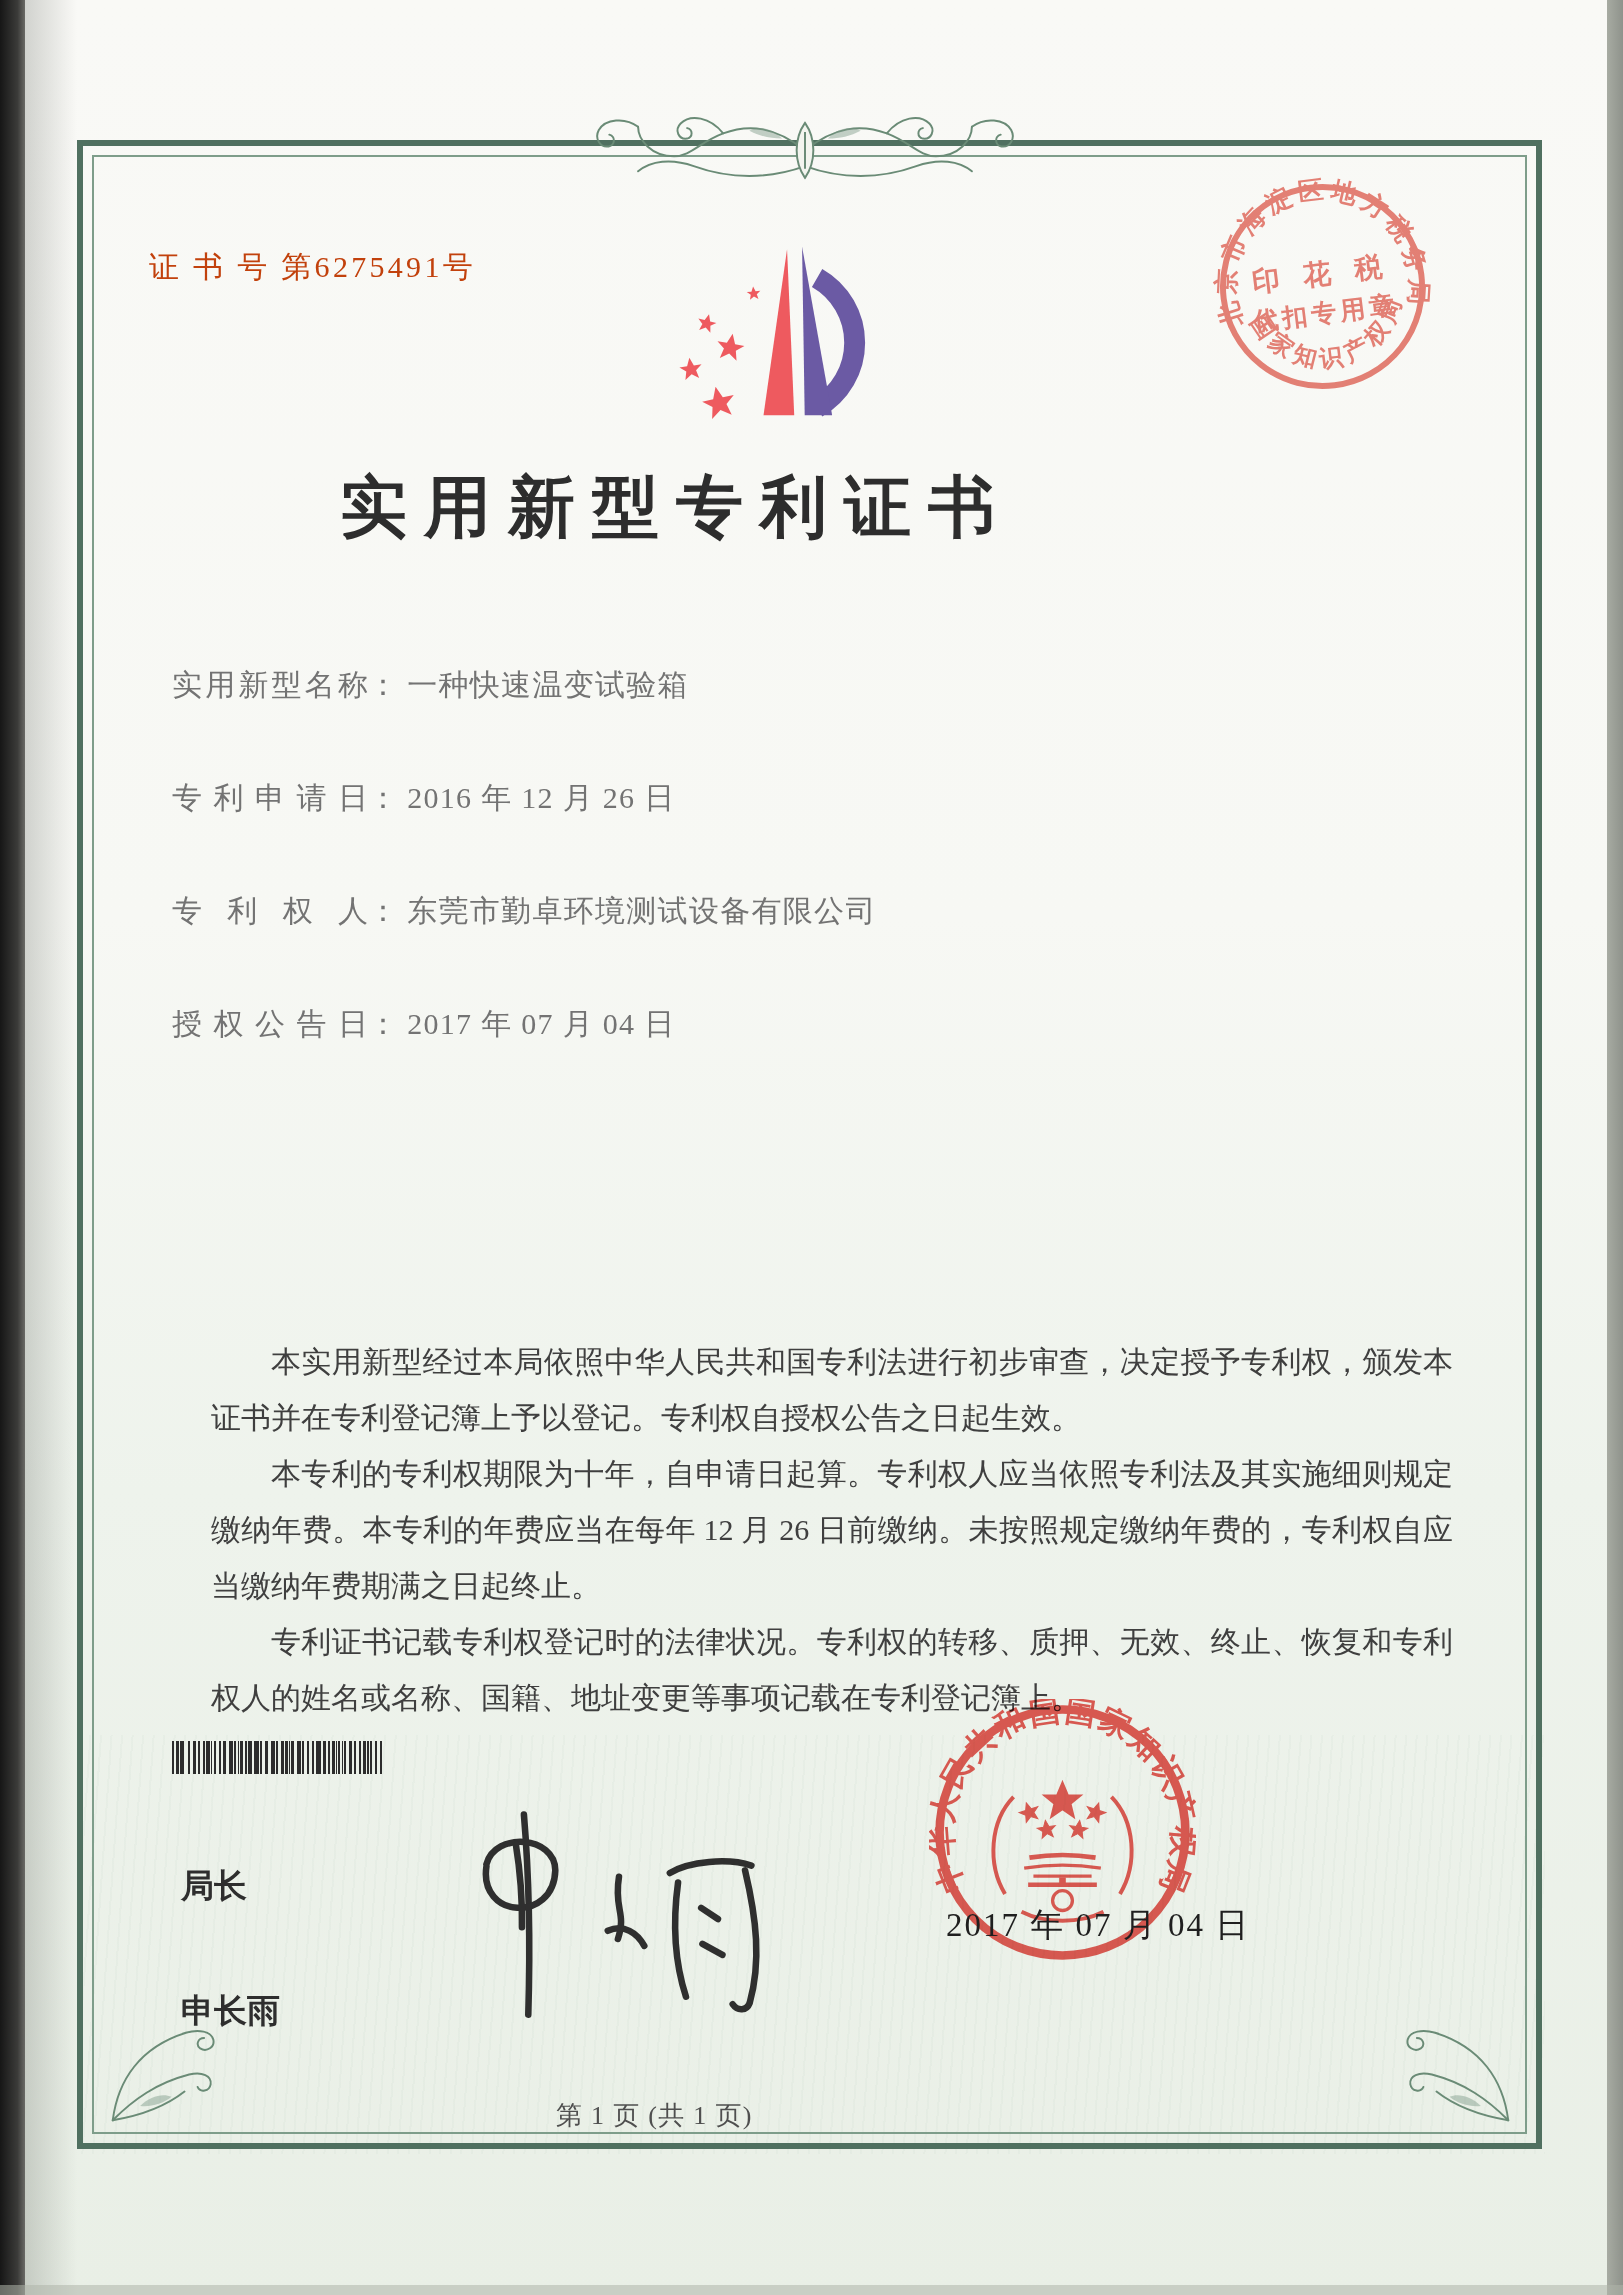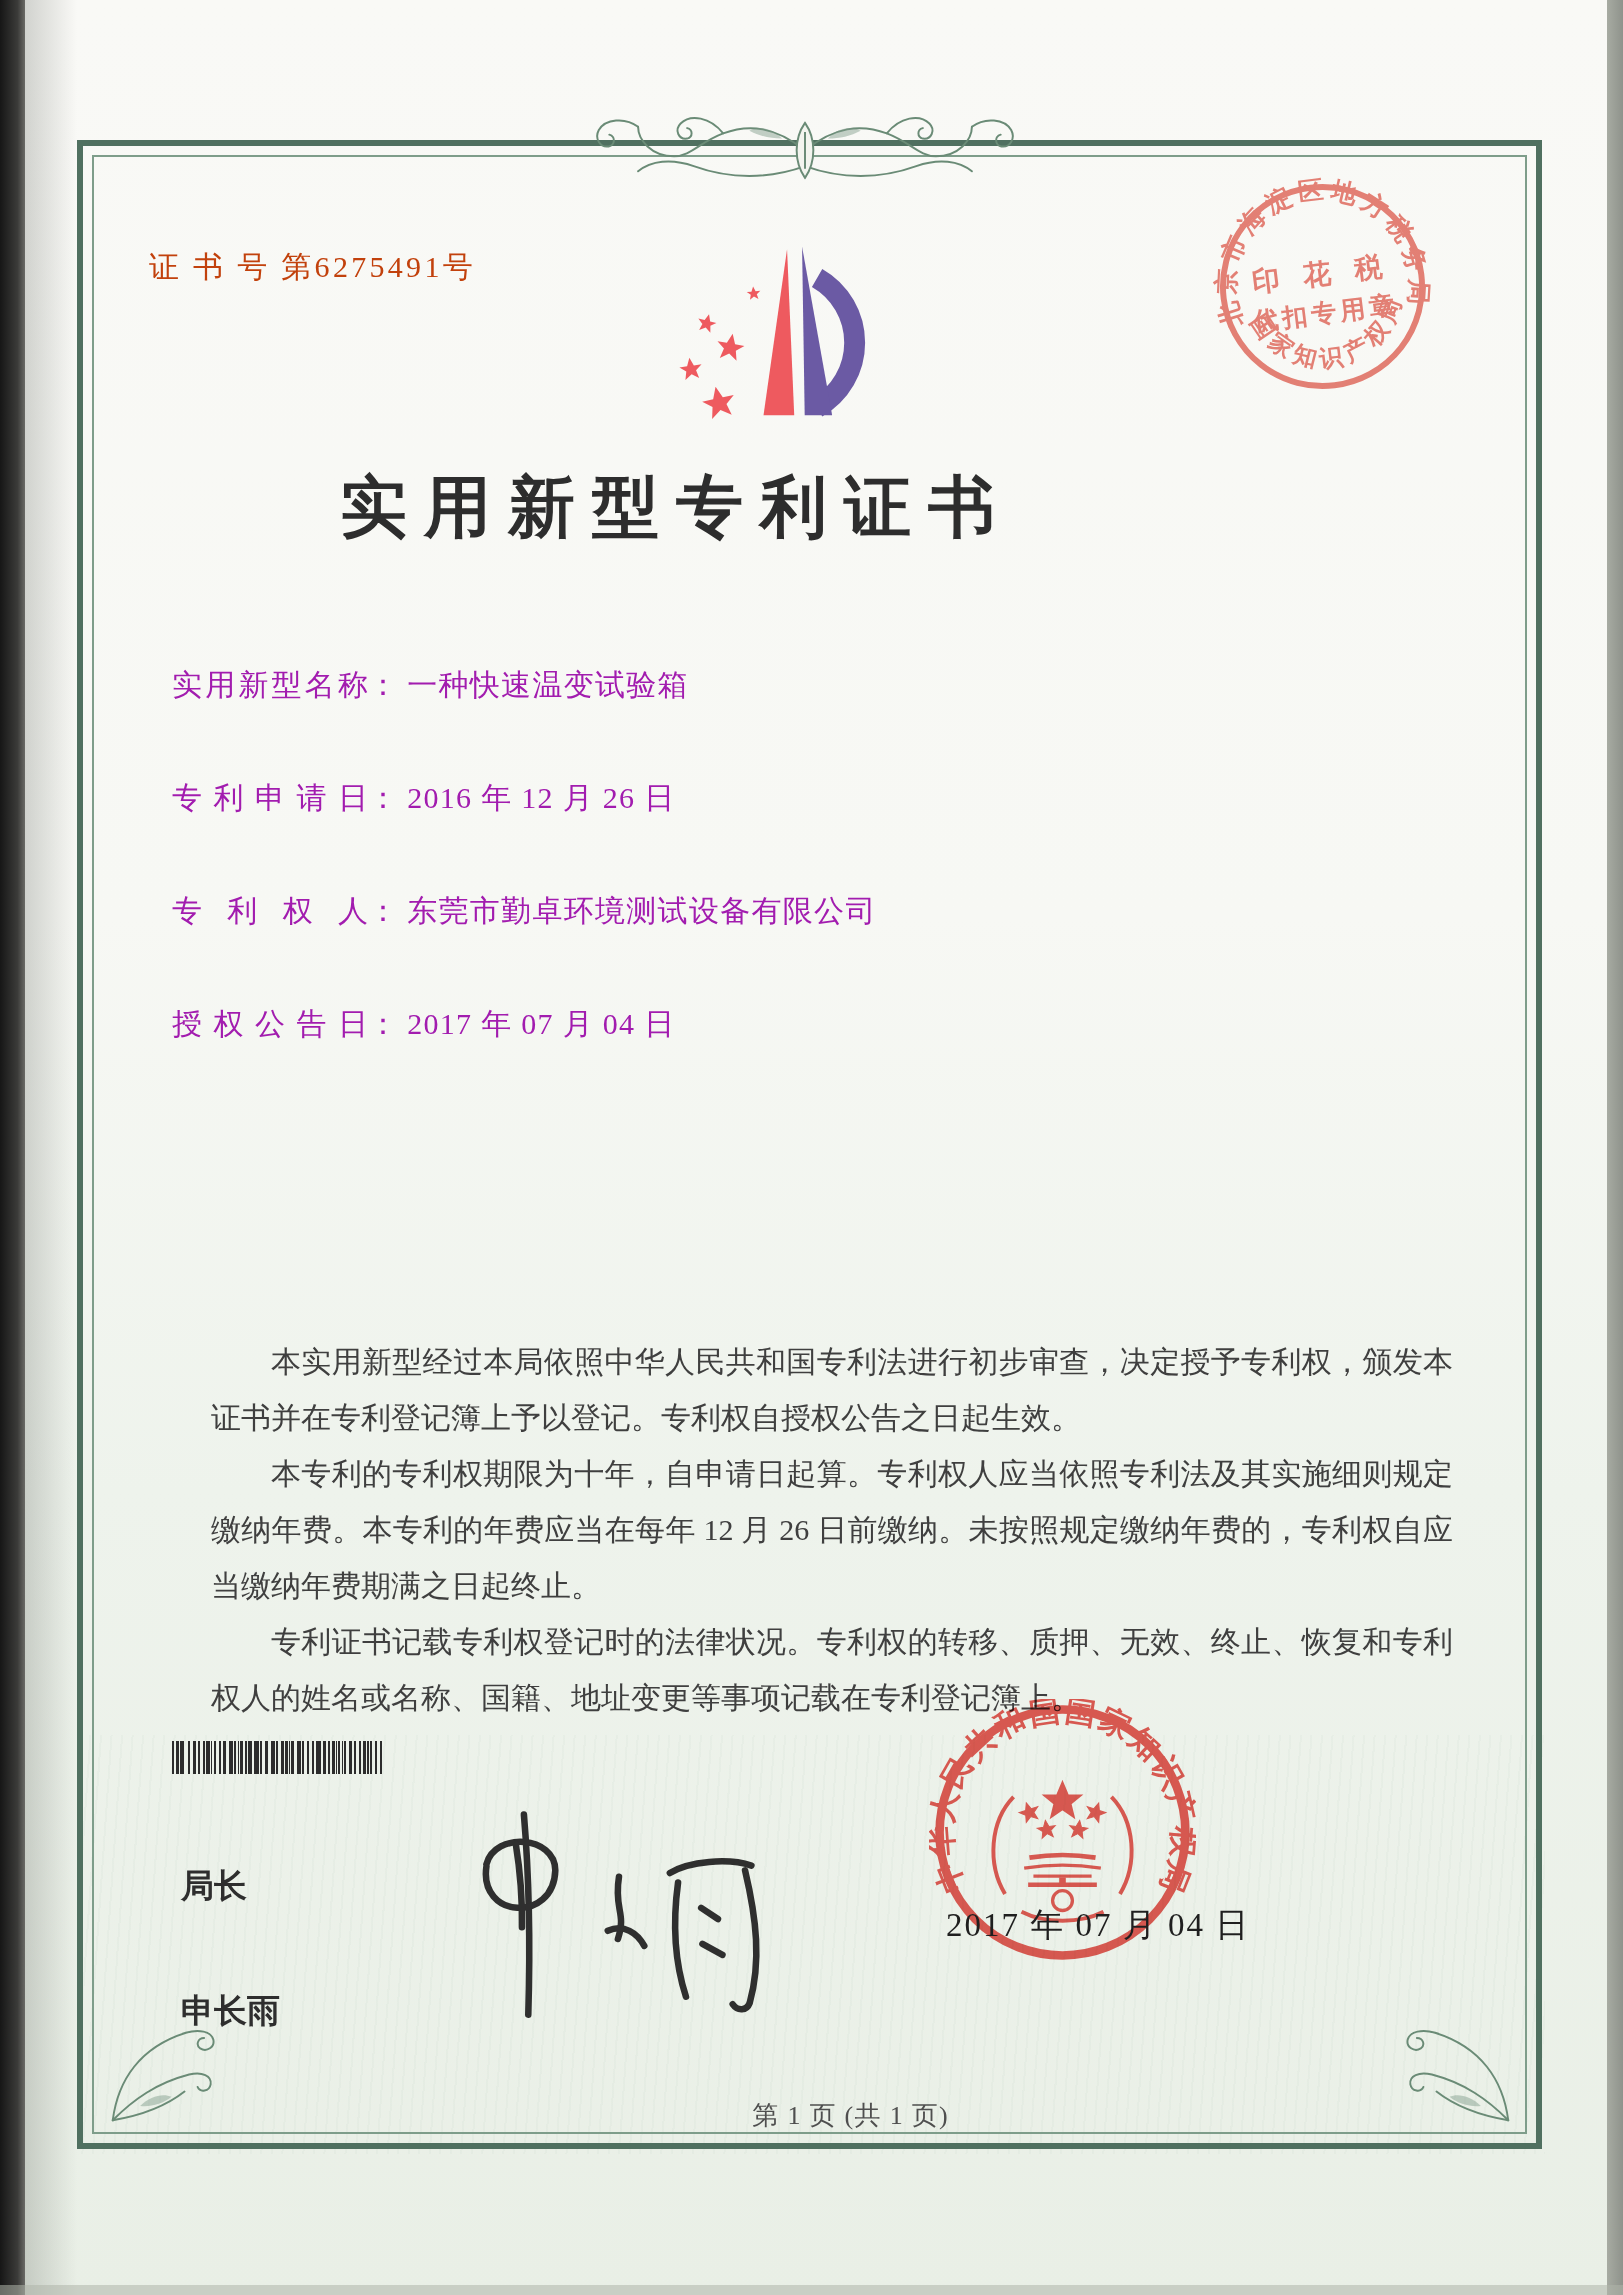--- a/index.html
+++ b/index.html
@@ -22,21 +22,21 @@
 
   .logo{position:absolute;left:657px;top:240px;width:281px;height:191px;}
 
   .tax-stamp{position:absolute;left:1213px;top:177px;width:219px;height:219px;transform:rotate(-7deg);mix-blend-mode:multiply;opacity:.92;}
   .tax-stamp text{fill:#e8786d;font-family:"Liberation Sans","DejaVu Sans",sans-serif;font-weight:700;}
 
   .doc-title{position:absolute;left:340px;top:462px;width:812px;font-size:67px;font-weight:700;
     letter-spacing:17px;color:#2d2d2d;white-space:nowrap;}
 
   .fields{position:absolute;left:172px;top:668px;}
-  .frow{height:34px;line-height:34px;margin-bottom:79px;font-size:30px;color:#a21caf;white-space:nowrap;}
+  .frow{height:34px;line-height:34px;margin-bottom:79px;font-size:30px;color:#737373;white-space:nowrap;}
   .flabel{display:inline-block;width:196px;text-align-last:justify;vertical-align:top;}
   .fsep{display:inline-block;vertical-align:top;margin-right:9.2px;}
   .fvalue{display:inline-block;vertical-align:top;letter-spacing:1.3px;}
 
   .paras{position:absolute;left:172px;top:1334px;width:1242px;font-size:30px;line-height:56px;color:#3f3f3f;text-align:justify;margin-left:39px;}
   .paras p{margin:0;text-indent:60px;}
 
   .barcode{position:absolute;left:172px;top:1741px;width:212px;height:33px;
     background:
       repeating-linear-gradient(90deg,#2c2c2c 0 2px,rgba(0,0,0,0) 2px 5.2px),
@@ -47,21 +47,21 @@
     font-weight:700;font-size:33px;color:#2e2e2e;}
   .signer .name{margin-top:80px;font-family:Liberation Mono, monospace;}
 
   .signature{position:absolute;left:364px;top:1801px;width:425px;height:229px;transform:rotate(-2deg);}
 
   .office-seal{position:absolute;left:929px;top:1699px;width:267px;height:267px;mix-blend-mode:multiply;opacity:.93;}
   .office-seal text{fill:#e7514a;font-family:"Liberation Sans","DejaVu Sans",sans-serif;font-weight:700;}
 
   .issue-date{position:absolute;left:946px;top:1903px;font-size:33px;color:#1f1f1f;letter-spacing:2px;z-index:6;white-space:nowrap;}
 
-  .page-footer{position:absolute;left:556px;top:2098px;width:393px;text-align:right;font-size:26px;color:#4f4f4f;letter-spacing:1.3px;}
+  .page-footer{position:absolute;left:556px;top:2098px;width:393px;text-align:left;font-size:26px;color:#4f4f4f;letter-spacing:1.3px;}
 
   .green-stroke{stroke:#6a8b76;fill:none;stroke-width:3;stroke-linecap:round;}
   .green-fill{fill:#7d9a88;opacity:.45;stroke:none;}
 </style>
 </head>
 <body>
 
 <div class="page"></div>
 <div class="scan-left"></div>
 <div class="scan-left-shadow"></div>

